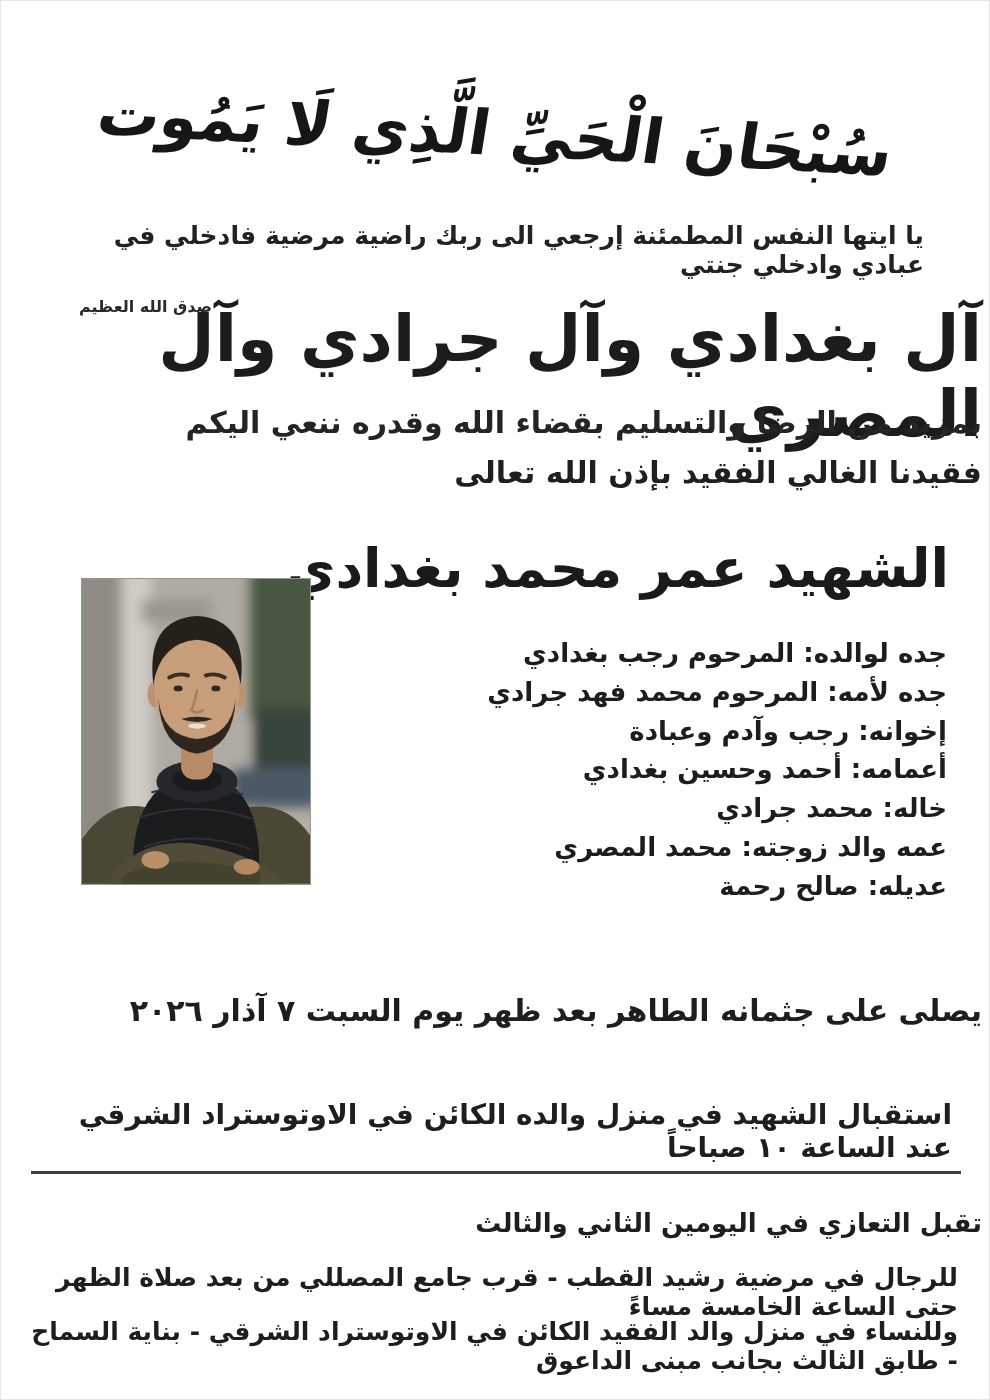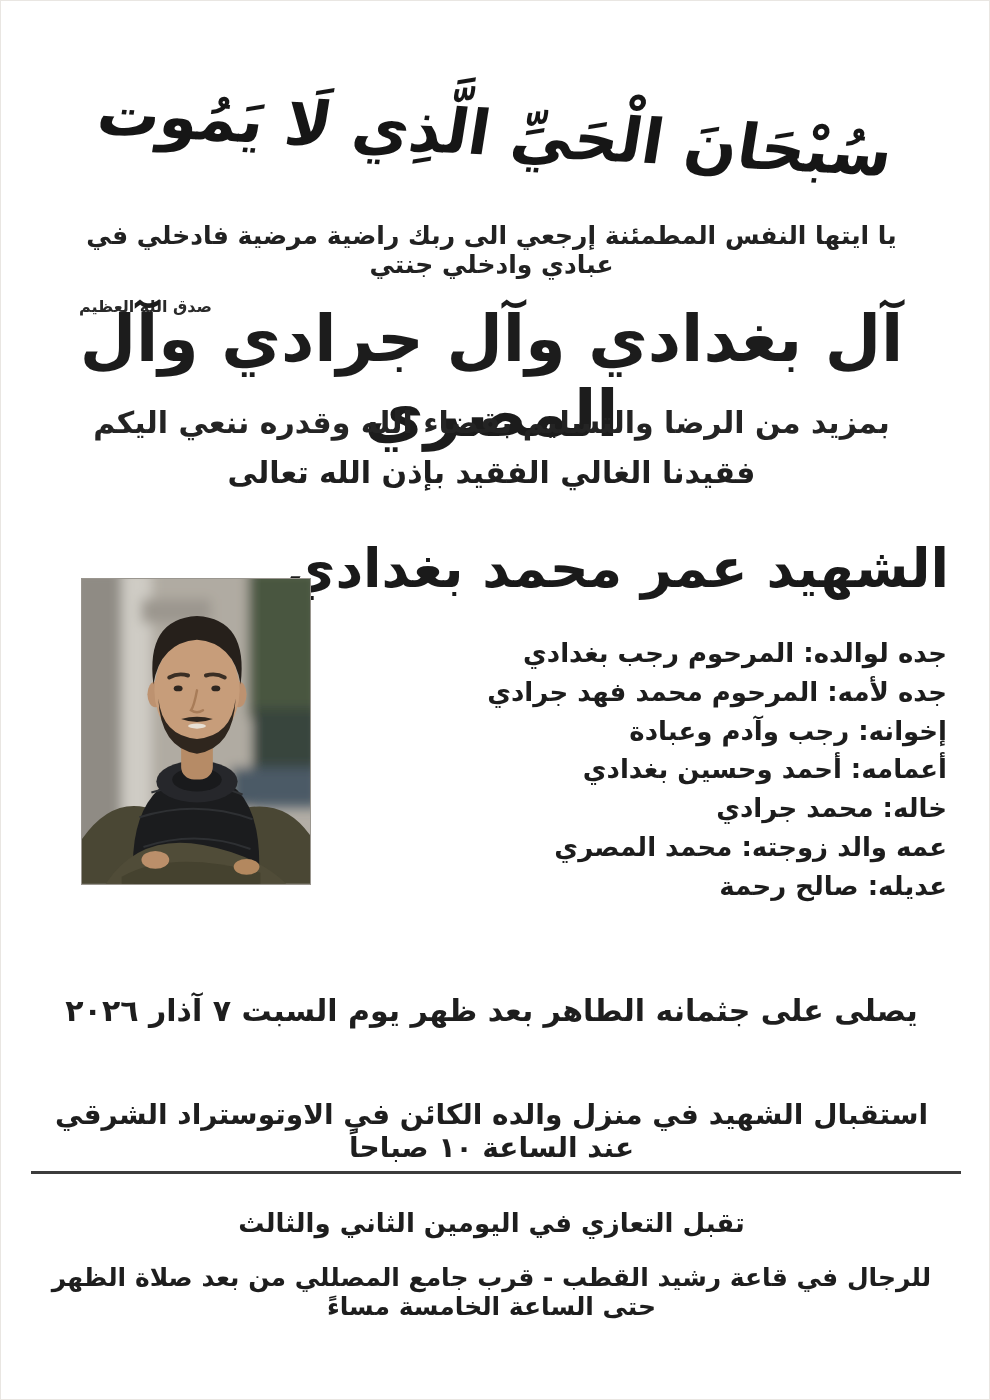--- a/index.html
+++ b/index.html
@@ -9,21 +9,21 @@
     width:990px; height:1400px;
     margin:0 auto;
     background:#ffffff;
     border:1px solid #e9e6e2;
     font-family:"DejaVu Sans", sans-serif;
     color:#1e1e1e;
     overflow:hidden;
   }
   .abs { position:absolute; }
   .rtl { direction:rtl; }
-  .center { left:0; right:7px; text-align:center; }
+  .center { left:0; right:7px; text-align:right; }
 
   .calligraphy {
     top:58px; left:0; right:0;
     text-align:center;
     font-size:62px;
     font-weight:bold;
     color:#161616;
     transform:rotate(3deg) skewX(-6deg);
     letter-spacing:-1px;
     line-height:150px;
@@ -187,16 +187,17 @@
 
   <div class="abs prayer center rtl">يصلى على جثمانه الطاهر بعد ظهر يوم السبت ٧ آذار ٢٠٢٦</div>
 
 
   <div class="abs reception center rtl">استقبال الشهيد في منزل والده الكائن في الاوتوستراد الشرقي عند الساعة ١٠ صباحاً</div>
 
   <div class="abs separator"></div>
 
   <div class="abs cond-heading center rtl">تقبل التعازي في  اليومين الثاني والثالث</div>
 
-  <div class="abs cond-men center rtl">للرجال في قاعة رشيد القطب - قرب جامع المصللي من بعد صلاة الظهر حتى الساعة الخامسة مساءً</div>
-
+  <div class="abs cond-men center rtl">للرجال في مرضية رشيد القطب - قرب جامع المصللي من بعد صلاة الظهر حتى الساعة الخامسة مساءً</div>
+
+  <div class="abs cond-women center rtl">وللنساء في منزل والد الفقيد الكائن في الاوتوستراد الشرقي - بناية السماح - طابق الثالث بجانب مبنى الداعوق</div>
 
 </div>
 
 </body></html>

